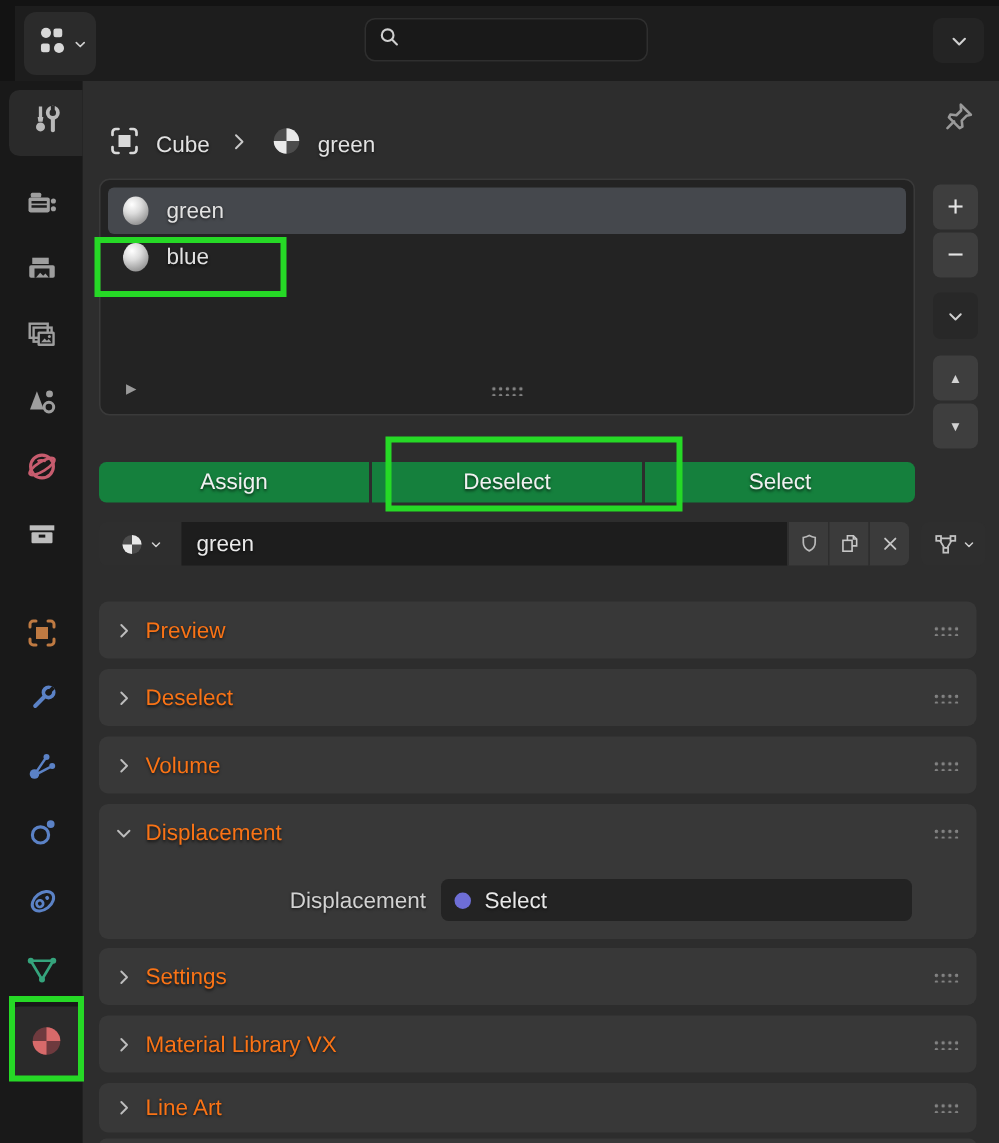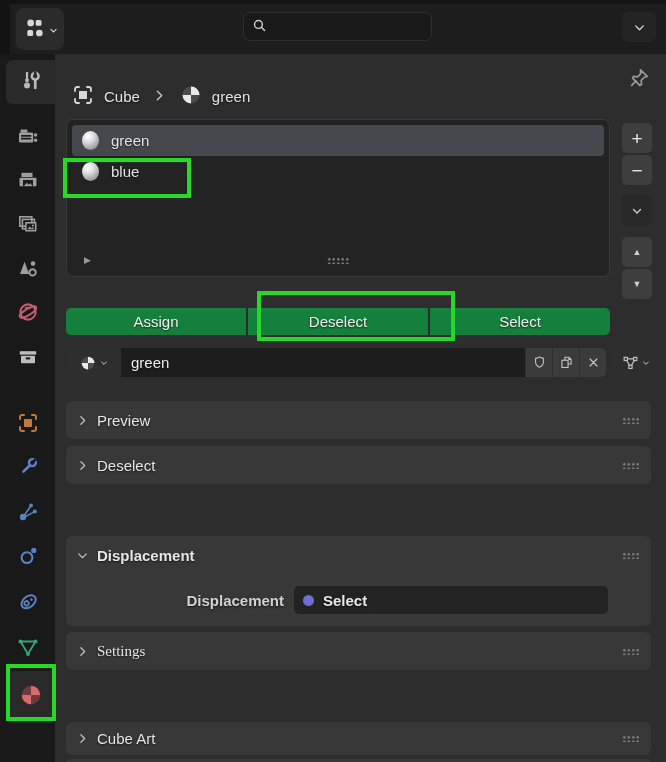--- a/index.html
+++ b/index.html
@@ -61,23 +61,23 @@
   .dbrow { position:absolute; left:11px; top:294px; height:29px; display:flex; }
   .browse { width:55px; background:#2e2e2e; border-radius:5px 0 0 5px; display:flex; align-items:center; justify-content:center; gap:3px; }
   .namefield { width:404px; background:#1d1d1d; display:flex; align-items:center; padding:0 10px; color:#eaeaea; }
   .minibtn { width:27px; background:#3b3b3b; border-left:1px solid #2e2e2e; display:flex; align-items:center; justify-content:center; }
   .minibtn.last { border-radius:0 5px 5px 0; }
   .linkdrop { width:43px; margin-left:8px; background:#2e2e2e; border-radius:5px; display:flex; align-items:center; justify-content:center; gap:2px; }
 
   
   .panel { position:absolute; left:11px; width:585px; background:#383838; border-radius:6px; }
   .phead { height:38px; display:flex; align-items:center; padding:0 12px 0 10px; gap:8px; }
-  .ptitle { color:#e5e5e5; }
+  .ptitle { color:#f97316; }
   .pgrip { margin-left:auto; width:17px; }
-  .dispanel { height:90px;font-weight:bold; }
+  .dispanel { height:90px; }
   .displabel { position:absolute; left:0; top:56px; width:218px; text-align:right; color:#d2d2d2; }
   .dispdrop { position:absolute; left:228px; top:50px; width:314px; height:28px; background:#232323;
               border-radius:5px; display:flex; align-items:center; padding:0 9px; gap:9px; color:#e7e7e7; }
   .dispdot { width:11px; height:11px; border-radius:50%; background:#6e6ed6; }
   .sliver { position:absolute; left:66px; top:759px; width:585px; height:5px; background:#383838; border-radius:6px 6px 0 0; }
 
   
   .annot { position:absolute; border:4px solid #26d926; z-index:20; pointer-events:none; }
 </style>
 </head>
@@ -419,53 +419,71 @@
     <div class="panel" style="top:392px; height:38px;">
       <div class="phead">
         <svg width="13" height="13" viewBox="0 0 24 24">
             <path d="M9 5l7 7-7 7" fill="none" stroke="#bdbdbd" stroke-width="2.4" stroke-linecap="round" stroke-linejoin="round"></path>
           </svg>
         <span class="ptitle tshadow">Deselect</span>
         <span class="grip pgrip"></span>
       </div>
     </div>
 
+    <div class="panel" style="top:437px; height:38px;">
+      <div class="phead">
+        <svg width="13" height="13" viewBox="0 0 24 24">
+            <path d="M9 5l7 7-7 7" fill="none" stroke="#bdbdbd" stroke-width="2.4" stroke-linecap="round" stroke-linejoin="round"></path>
+          </svg>
+        <span class="ptitle tshadow">Volume</span>
+        <span class="grip pgrip"></span>
+      </div>
+    </div>
 
     <div class="panel dispanel" style="top:482px;">
       <div class="phead">
         <svg width="13" height="13" viewBox="0 0 24 24">
             <path d="M5 9l7 7 7-7" fill="none" stroke="#bdbdbd" stroke-width="2.4" stroke-linecap="round" stroke-linejoin="round"></path>
           </svg>
         <span class="ptitle tshadow">Displacement</span>
         <span class="grip pgrip"></span>
       </div>
       <div class="displabel tshadow">Displacement</div>
       <div class="dispdrop">
         <span class="dispdot"></span>
         <span class="tshadow">Select</span>
       </div>
     </div>
 
-    <div class="panel" style="top:578px; height:38px;font-family:Liberation Serif, serif;">
+    <div class="panel" style="top:578px; height:38px;">
       <div class="phead">
         <svg width="13" height="13" viewBox="0 0 24 24">
             <path d="M9 5l7 7-7 7" fill="none" stroke="#bdbdbd" stroke-width="2.4" stroke-linecap="round" stroke-linejoin="round"></path>
           </svg>
         <span class="ptitle tshadow">Settings</span>
         <span class="grip pgrip"></span>
       </div>
     </div>
 
+    <div class="panel" style="top:623px; height:38px;">
+      <div class="phead">
+        <svg width="13" height="13" viewBox="0 0 24 24">
+            <path d="M9 5l7 7-7 7" fill="none" stroke="#bdbdbd" stroke-width="2.4" stroke-linecap="round" stroke-linejoin="round"></path>
+          </svg>
+        <span class="ptitle tshadow">Material Library VX</span>
+        <span class="grip pgrip"></span>
+      </div>
+    </div>
 
     <div class="panel" style="top:668px; height:33px;">
       <div class="phead" style="height:33px;">
         <svg width="13" height="13" viewBox="0 0 24 24">
             <path d="M9 5l7 7-7 7" fill="none" stroke="#bdbdbd" stroke-width="2.4" stroke-linecap="round" stroke-linejoin="round"></path>
           </svg>
-        <span class="ptitle tshadow">Cube Art</span>
+        <span class="ptitle tshadow">Line Art</span>
         <span class="grip pgrip"></span>
       </div>
     </div>
   </div>
 
   <div class="sliver"></div>
 
   <div class="annot" style="left:63px; top:158px; width:128px; height:40px;"></div>
   <div class="annot" style="left:257px; top:291px; width:198px; height:50px;"></div>
   <div class="annot" style="left:6px; top:664px; width:50px; height:57px;"></div>

